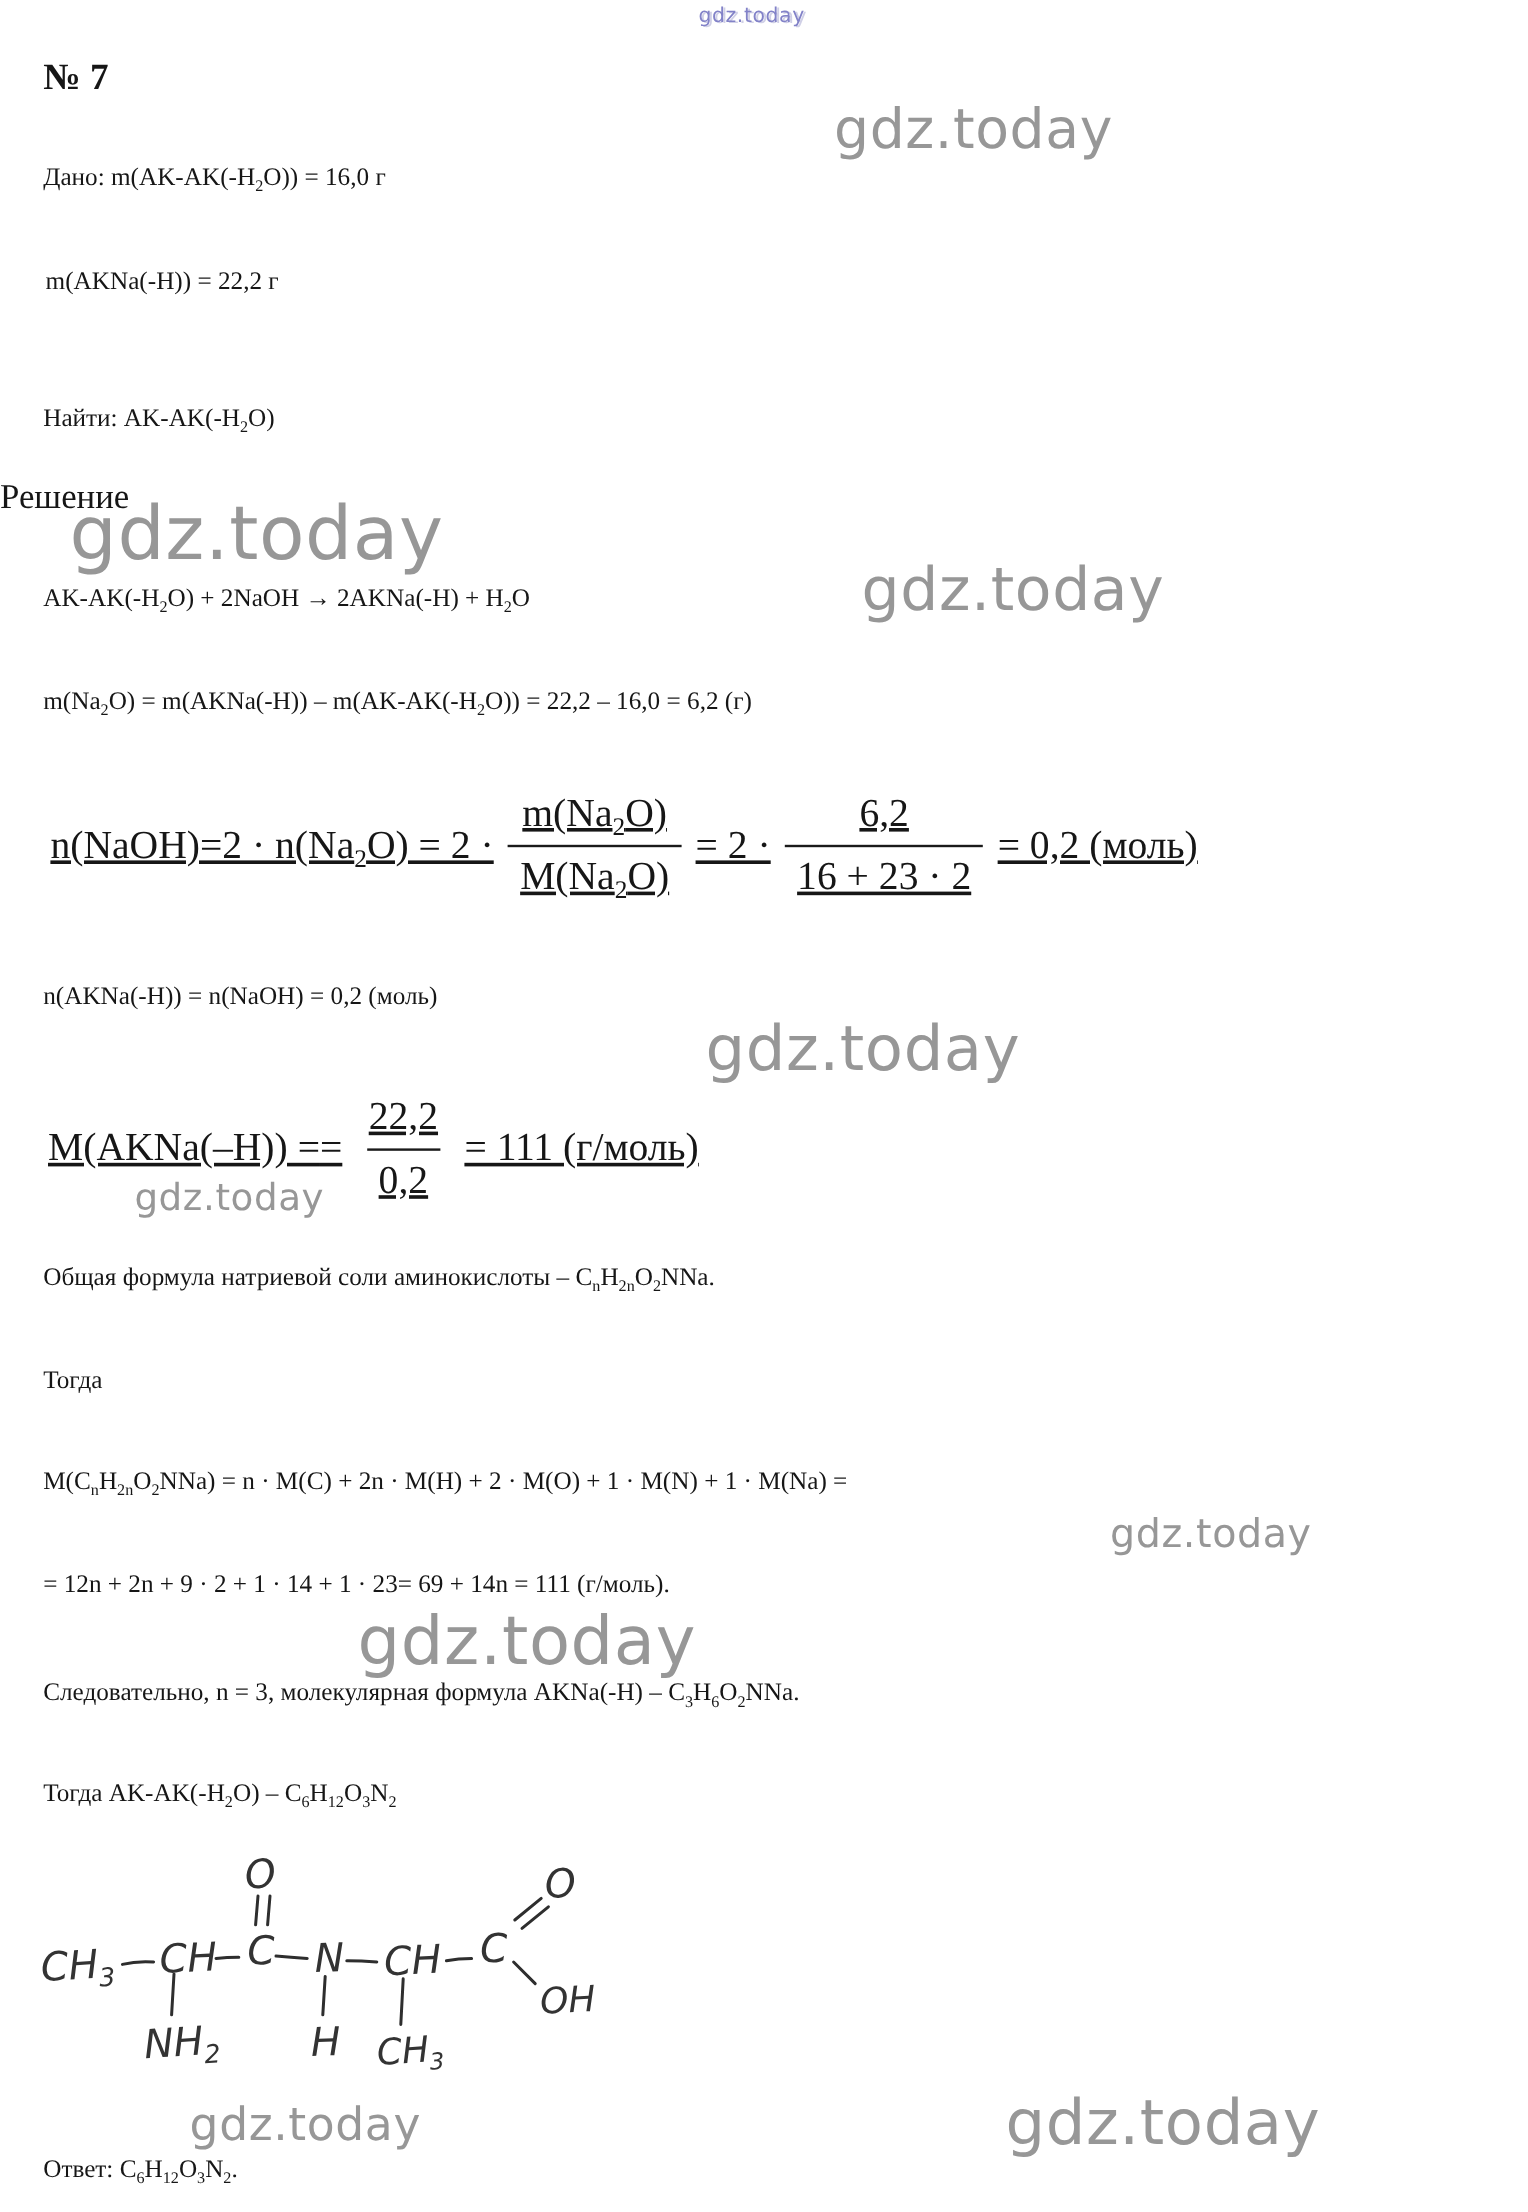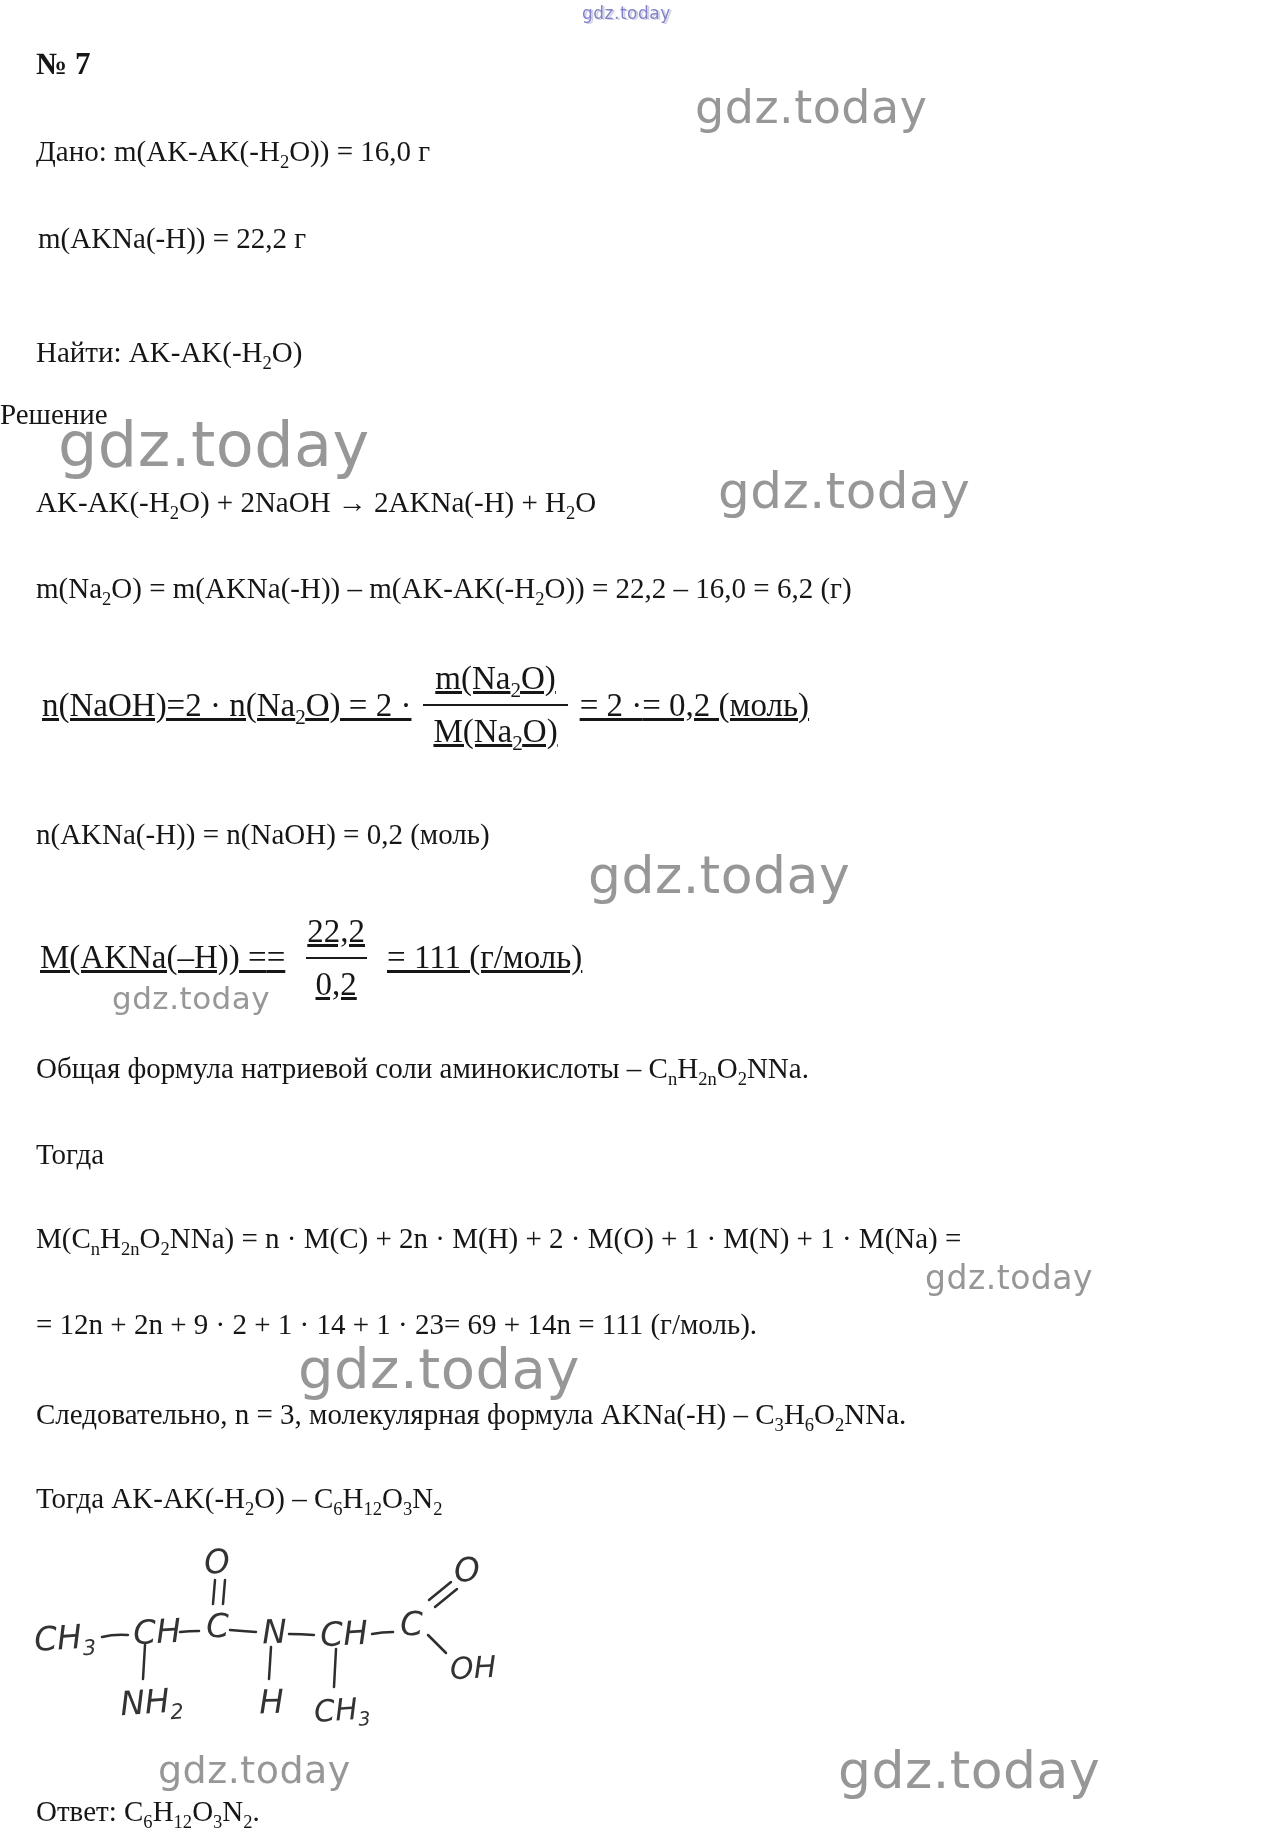--- a/index.html
+++ b/index.html
@@ -5,21 +5,21 @@
   html,body { margin:0; padding:0; }
   body {
     width:1273px; height:1843px;
     background:#ffffff;
     position:relative;
     overflow:hidden;
     font-family:"Liberation Serif", serif;
     color:#161616;
   }
   .abs { position:absolute; white-space:nowrap; }
-  .line { font-size:29px; }
+  .line { font-size:21px; }
   .problem-number { font-size:31px; font-weight:bold; }
   .heading { font-size:29px; }
   sub { font-size:64%; line-height:0; }
 
   
   .wm {
     position:absolute;
     font-family:"DejaVu Sans", sans-serif;
     color:#979797;
     white-space:nowrap;
@@ -84,20 +84,24 @@
 <div class="abs line" style="left:36px; top:486px;">AK-AK(-H<sub>2</sub>O) + 2NaOH → 2AKNa(-H) + H<sub>2</sub>O</div>
 <div class="abs line" style="left:36px; top:572px;">m(Na<sub>2</sub>O) = m(AKNa(-H)) – m(AK-AK(-H<sub>2</sub>O)) = 22,2 – 16,0 = 6,2 (г)</div>
 
 <div class="equation" style="left:42px; top:645px; height:120px;">
   <span>n(NaOH)=2 · n(Na<sub>2</sub>O) = 2 ·</span>
   <span class="frac">
     <span class="num">m(Na<sub>2</sub>O)</span>
     <span class="den">M(Na<sub>2</sub>O)</span>
   </span>
   <span>= 2 ·</span>
+  <span class="frac">
+    <span class="num">6,2</span>
+    <span class="den">16 + 23 · 2</span>
+  </span>
   <span>= 0,2 (моль)</span>
 </div>
 
 <div class="abs line" style="left:36px; top:818px;">n(AKNa(-H)) = n(NaOH) = 0,2 (моль)</div>
 
 <div class="equation" style="left:40px; top:900px; height:115px;">
   <span>M(AKNa(–H)) =</span>
   <span>=</span>
   <span class="frac">
     <span class="num">22,2</span>

